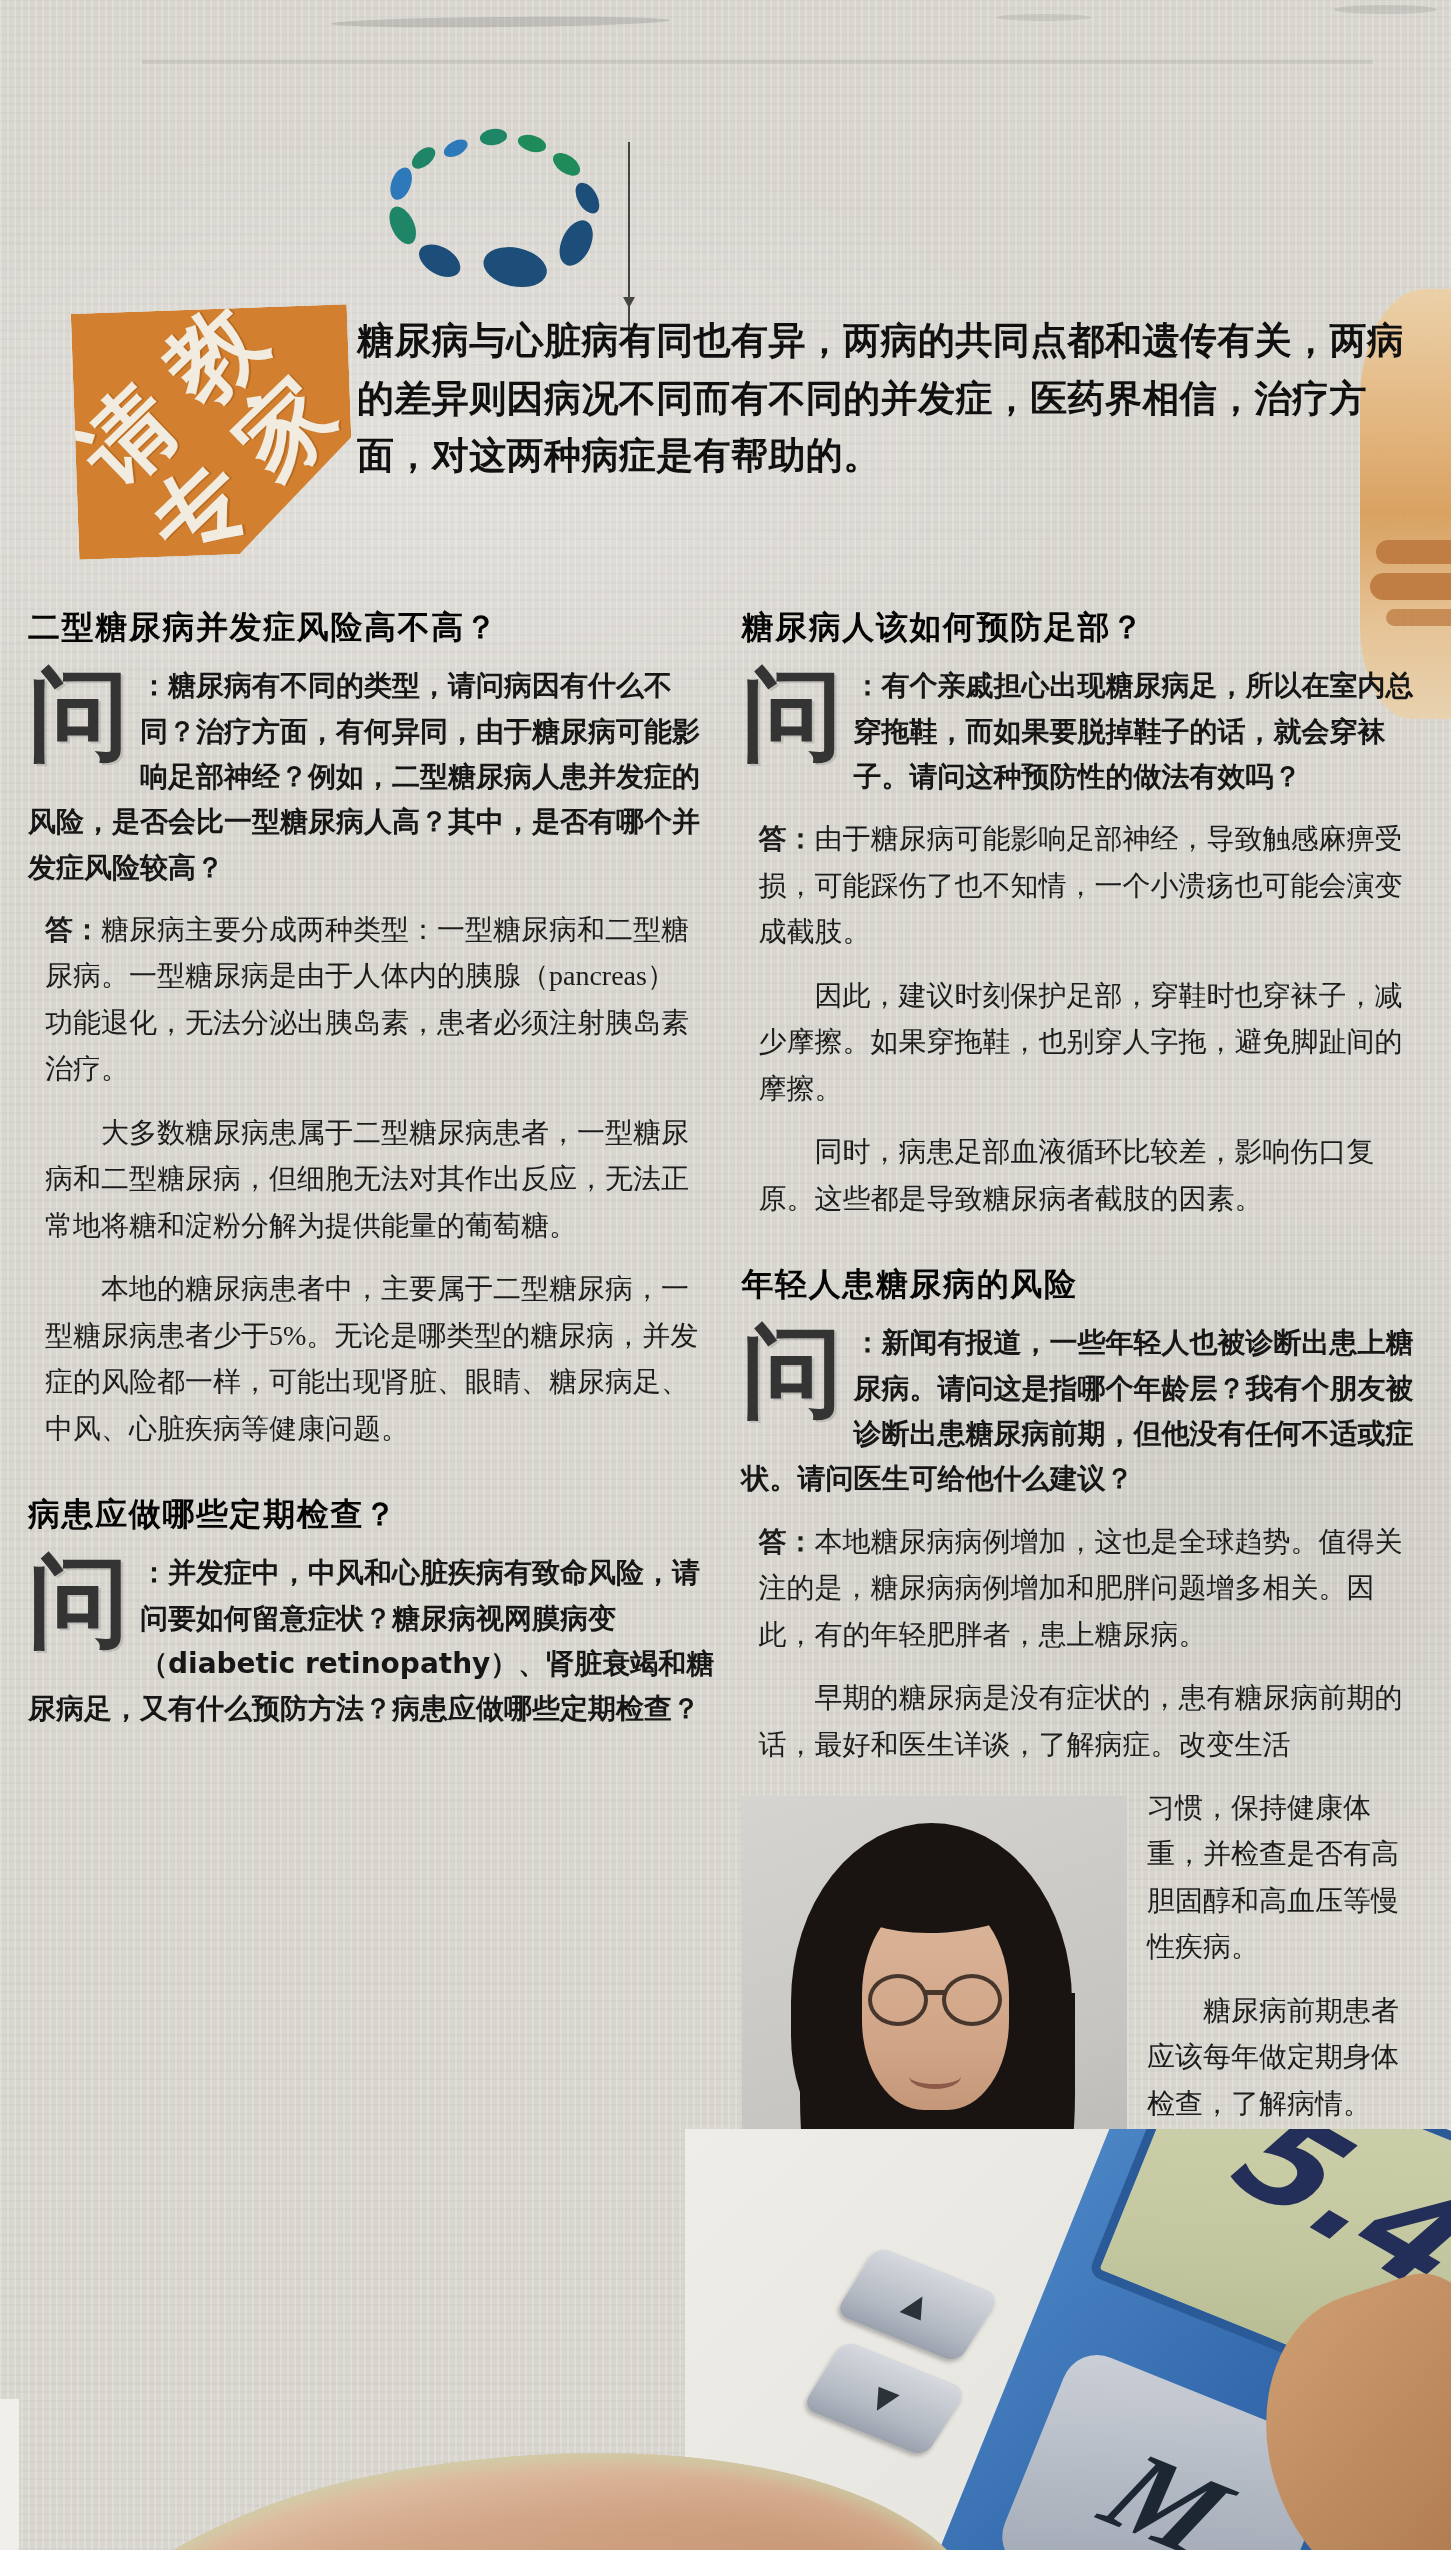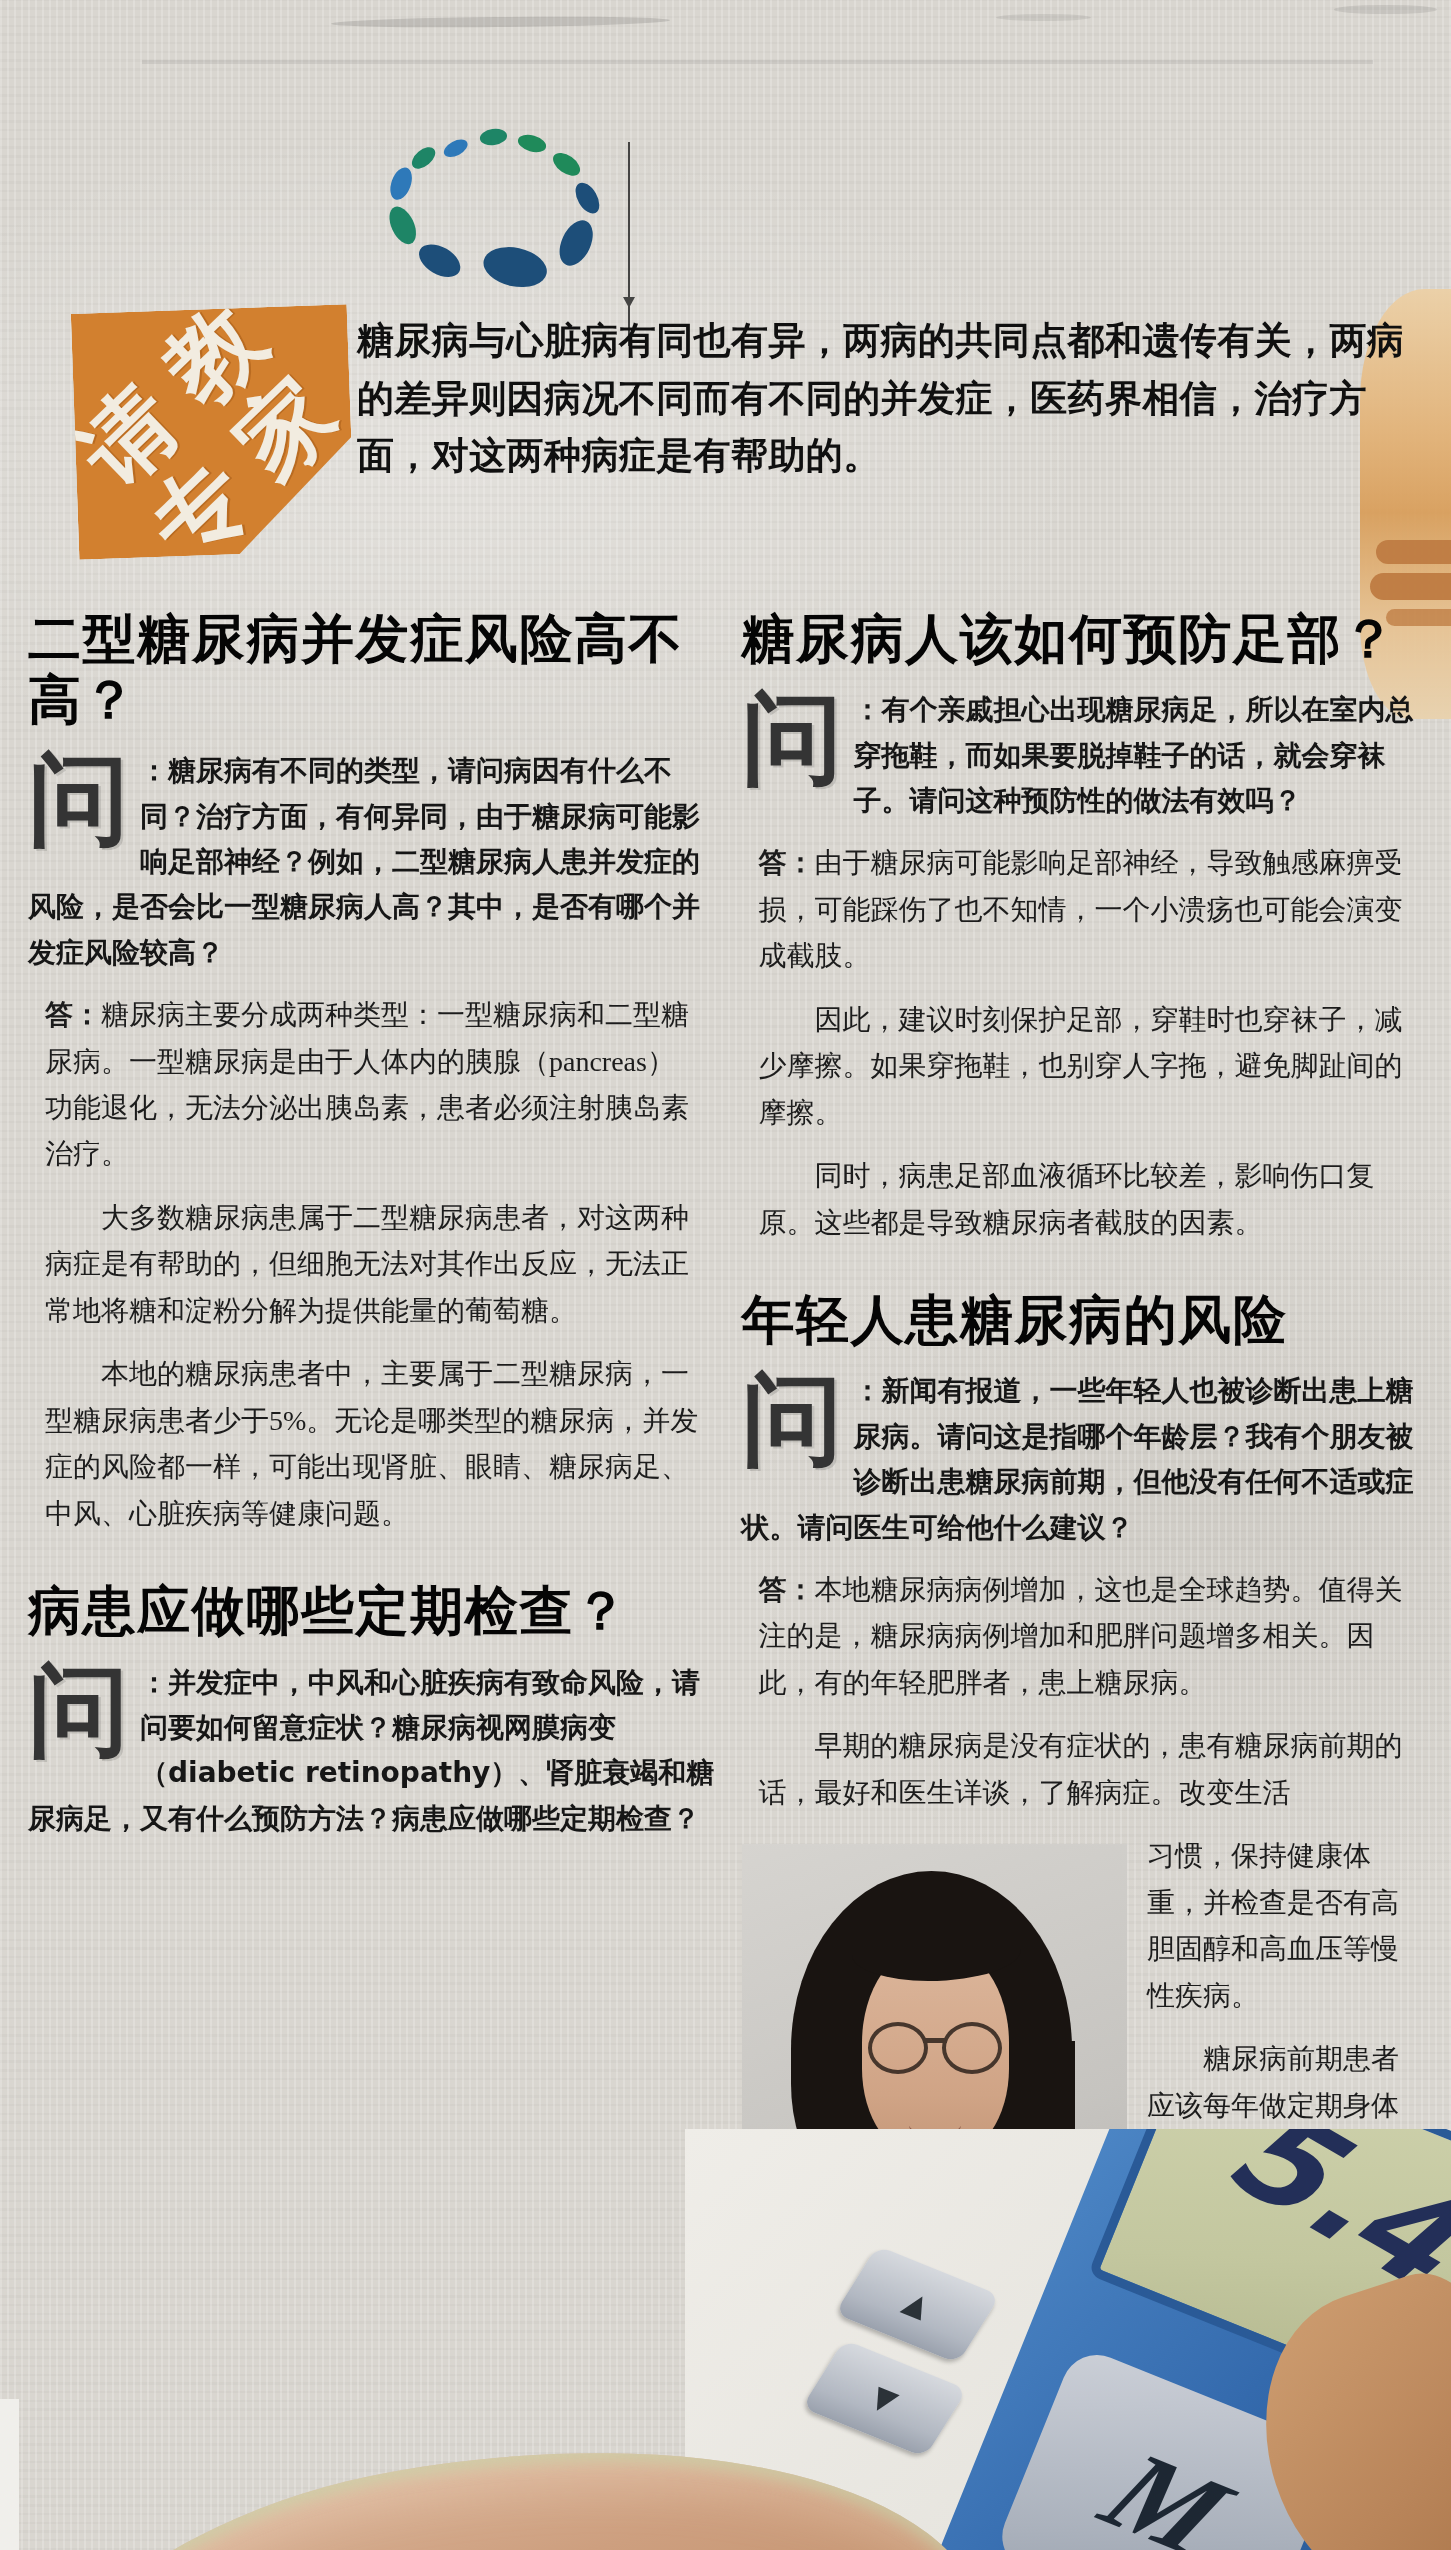--- a/index.html
+++ b/index.html
@@ -55,21 +55,21 @@
 
   
   .intro{left:357px;top:312px;width:1075px;z-index:2;
     font-family:"DejaVu Sans",sans-serif;font-weight:bold;
     font-size:37px;line-height:1.56;letter-spacing:0.4px;color:#101010;}
 
   
   .columns{left:28px;top:609px;width:1403px;display:flex;gap:24px;z-index:2;}
   .col{width:690px;}
   .section + .section{margin-top:44px;}
-  h2.head{font-family:"DejaVu Sans",sans-serif;font-weight:900;font-size:53px;line-height:1.15;
+  h2.head{font-family:"DejaVu Sans",sans-serif;font-weight:900;font-size:32px;line-height:1.15;
     letter-spacing:1.6px;color:#050505;margin:0 0 17.4px 0;}
   .question{font-family:"DejaVu Sans",sans-serif;font-weight:bold;font-size:28px;line-height:1.62;color:#161616;margin-bottom:6.3px;}
   .qmark{float:left;font-weight:900;font-size:101px;line-height:.92;margin:4.7px 11px 0 0;color:#343434;
     text-shadow:2.4px 2.4px 0 rgba(0,0,0,.12);}
   .answer p{margin:17px;font-size:28px;line-height:1.66;color:#1c1c1c;}
   .answer p.indent{text-indent:2em;}
   .alabel{font-family:"DejaVu Sans",sans-serif;font-weight:bold;}
 
   
   .portrait{float:left;width:385px;height:544px;margin:11px 20.5px 4.7px 0;position:relative;overflow:hidden;
@@ -175,21 +175,21 @@
 
   <div class="col">
 
     <div class="section">
       <h2 class="head">二型糖尿病并发症风险高不高？</h2>
       <div class="question">
         <span class="qmark">问</span><span>：糖尿病有不同的类型，请问病因有什么不同？治疗方面，有何异同，由于糖尿病可能影响足部神经？例如，二型糖尿病人患并发症的风险，是否会比一型糖尿病人高？其中，是否有哪个并发症风险较高？</span>
       </div>
       <div class="answer">
         <p><span class="alabel">答：</span><span>糖尿病主要分成两种类型：一型糖尿病和二型糖尿病。一型糖尿病是由于人体内的胰腺（pancreas）功能退化，无法分泌出胰岛素，患者必须注射胰岛素治疗。</span></p>
-        <p class="indent">大多数糖尿病患属于二型糖尿病患者，对这两种病症是有帮助的，但细胞无法对其作出反应，无法正常地将糖和淀粉分解为提供能量的葡萄糖。</p>
+        <p class="indent">大多数糖尿病患属于二型糖尿病患者，一型糖尿病和二型糖尿病，但细胞无法对其作出反应，无法正常地将糖和淀粉分解为提供能量的葡萄糖。</p>
         <p class="indent">本地的糖尿病患者中，主要属于二型糖尿病，一型糖尿病患者少于5%。无论是哪类型的糖尿病，并发症的风险都一样，可能出现肾脏、眼睛、糖尿病足、中风、心脏疾病等健康问题。</p>
       </div>
     </div>
 
     <div class="section">
       <h2 class="head">病患应做哪些定期检查？</h2>
       <div class="question">
         <span class="qmark">问</span><span>：并发症中，中风和心脏疾病有致命风险，请问要如何留意症状？糖尿病视网膜病变（diabetic retinopathy）、肾脏衰竭和糖尿病足，又有什么预防方法？病患应做哪些定期检查？</span>
       </div>
     </div>

